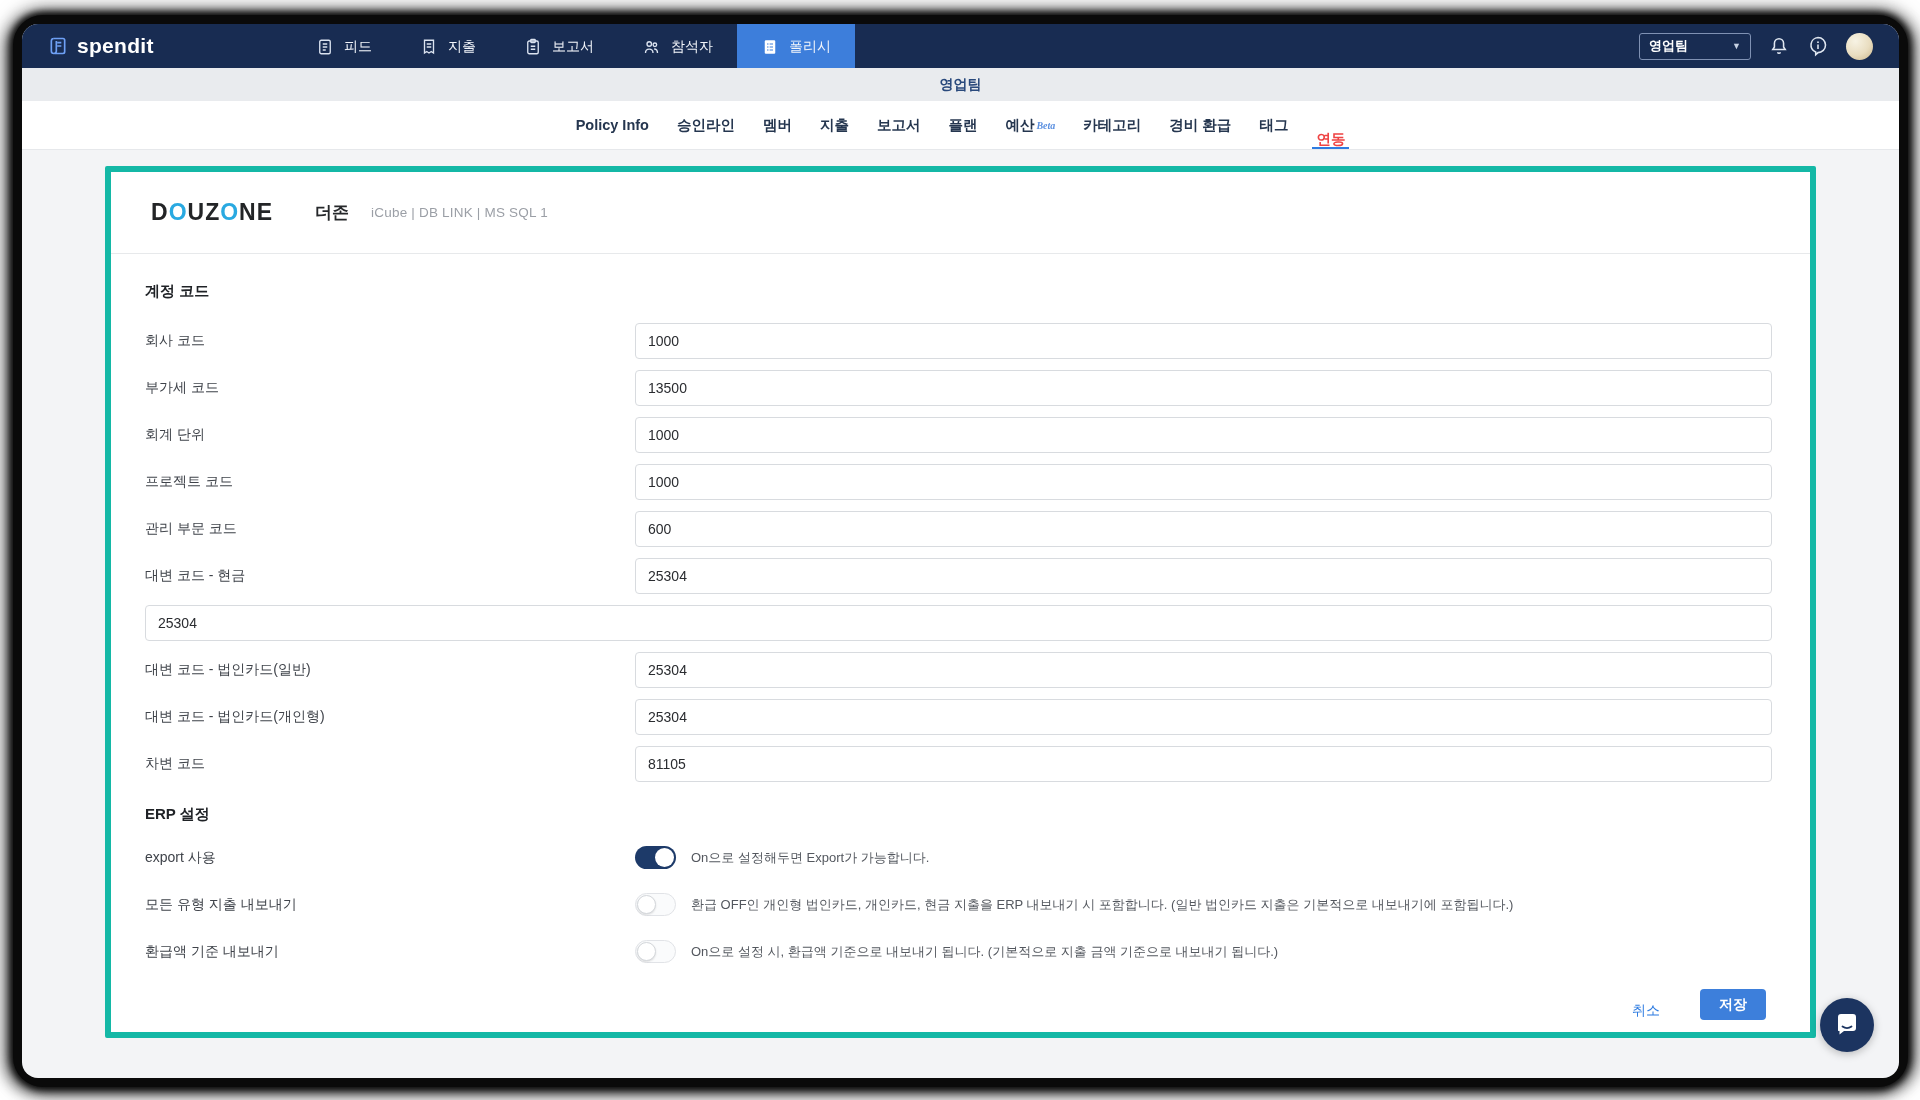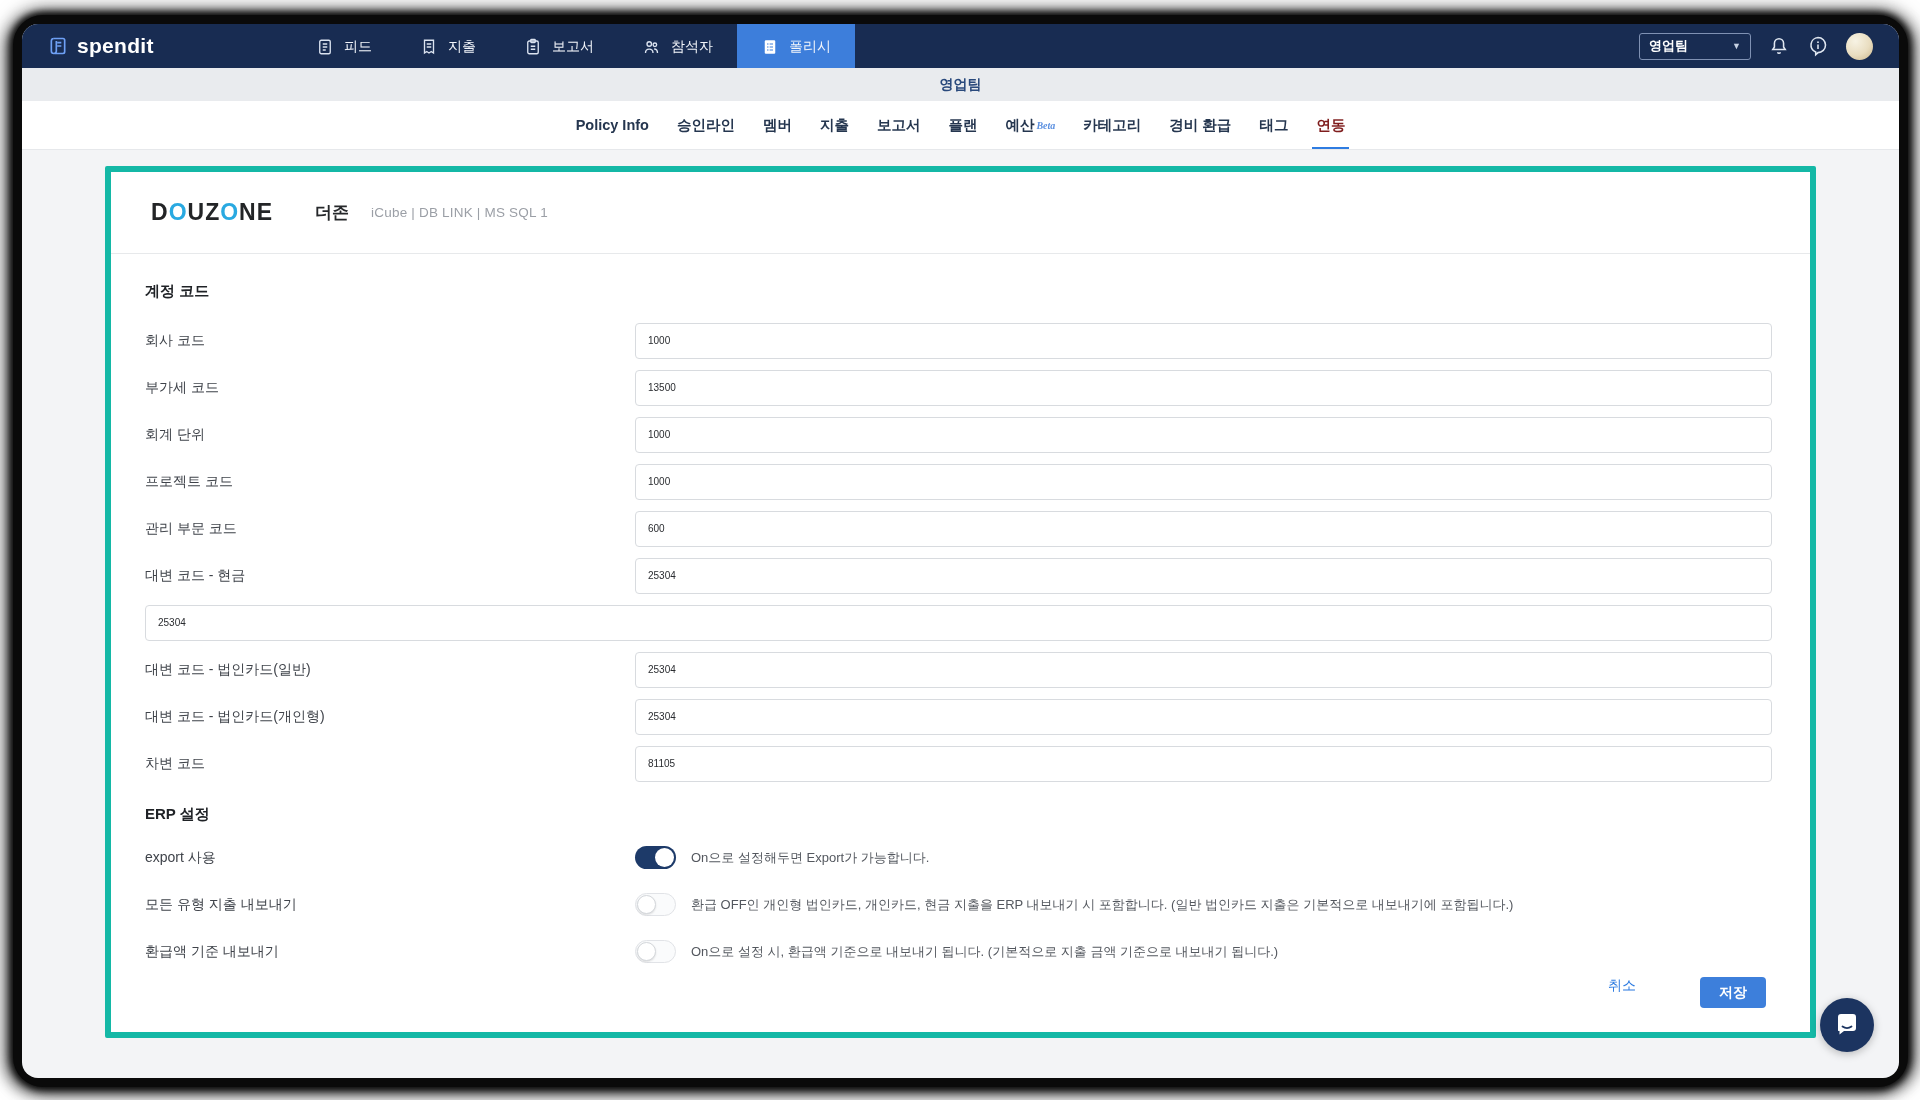--- a/index.html
+++ b/index.html
@@ -35,21 +35,21 @@
   
   .team-band { height:33px; background:#e9ebee; display:flex; align-items:center;
                justify-content:center; flex-shrink:0; }
   .team-band span { font-size:14px; font-weight:bold; color:#29497c; }
 
   
   .tabs { height:49px; background:#ffffff; border-bottom:1px solid #e6e8eb;
           display:flex; align-items:stretch; justify-content:center; flex-shrink:0; }
   .tab { display:flex; align-items:center; padding:0 14px; font-size:14.5px; font-weight:bold;
          color:#25364f; position:relative; cursor:pointer; }
-  .tab.active { color:#7f1d1d; }
+  .tab.active { color:#ef4444;align-items:flex-end; }
   .tab.active::after { content:""; position:absolute; left:10px; right:10px; bottom:0;
                        height:2px; background:#2e7ce1; }
   .tab sup { font-size:10px; font-style:italic; color:#5a8fe0; margin-left:2px;
              font-family:"Liberation Serif","DejaVu Serif",serif; }
 
   
   .content { flex:1; position:relative; overflow:hidden; }
   .card { margin:16px auto 0; width:1711px; height:872px; background:#ffffff;
           border:6px solid #14b8a6; border-radius:2px; }
   .card-header { height:82px; border-bottom:1px solid #e7e9eb; display:flex;
@@ -58,38 +58,38 @@
   .douzone span { display:inline-block; }
   .douzone span:nth-child(2), .douzone span:nth-child(5) { color:#29a9e1; }
   .int-name { font-size:17px; font-weight:bold; color:#26282b; margin-left:42px; }
   .int-sub  { font-size:13.5px; color:#9b9fa6; margin-left:22px; letter-spacing:.2px; }
 
   .card-body { padding:24px 38px 0 34px; }
   .section-heading { font-size:15px; font-weight:bold; color:#1f2226; margin:4px 0 16px; }
   .field-row { display:flex; align-items:center; height:47px; }
   .field-label { width:490px; font-size:14px; color:#3f434a; flex-shrink:0; }
   .field-input { flex:1; height:36px; border:1px solid #d8dbdf; border-radius:4px;
-                 padding:0 12px; font-size:10px; color:#2a2c30; outline:none;
+                 padding:0 12px; font-size:14px; color:#2a2c30; outline:none;
                  font-family:"Liberation Sans","DejaVu Sans",sans-serif; background:#fff; }
 
   .erp-heading { margin-top:18px; margin-bottom:10px; }
   .toggle-row { display:flex; align-items:center; height:47px; }
   .toggle { width:41px; height:23px; border-radius:12px; position:relative;
             flex-shrink:0; cursor:pointer; }
   .toggle .knob { position:absolute; width:19px; height:19px; border-radius:50%;
                   background:#ffffff; top:2px; }
   .toggle.on  { background:#1d3a69; }
   .toggle.on .knob { right:2px; }
   .toggle.off { background:#fafbfc; border:1px solid #e1e3e7; }
   .toggle.off .knob { left:1px; top:1px; border:1px solid #d4d7db;
                       box-shadow:0 1px 2px rgba(0,0,0,.12); }
   .toggle-desc { font-size:13px; color:#54585f; margin-left:15px; }
 
-  .card-footer { display:flex; align-items:flex-start; justify-content:flex-end;
-                 margin-top:2px; padding-right:6px;gap:24px; }
+  .card-footer { display:flex; align-items:flex-end; justify-content:flex-end;
+                 margin-top:14px; padding-right:6px; }
   .cancel-link { font-size:14px; color:#2e7ce1; text-decoration:none;
                  margin-right:40px; cursor:pointer; }
   .save-btn { min-width:66px; height:31px; background:#3d7fdb; border:none; border-radius:4px;
               color:#ffffff; font-size:14px; font-weight:bold; cursor:pointer; padding:0 16px;
               font-family:"Liberation Sans","DejaVu Sans",sans-serif; }
 
   .chat-launcher { position:absolute; right:25px; bottom:26px; width:54px; height:54px;
                    border-radius:50%; background:#1c3460; display:flex; align-items:center;
                    justify-content:center; cursor:pointer;
                    box-shadow:0 2px 8px rgba(0,0,0,.25); }

